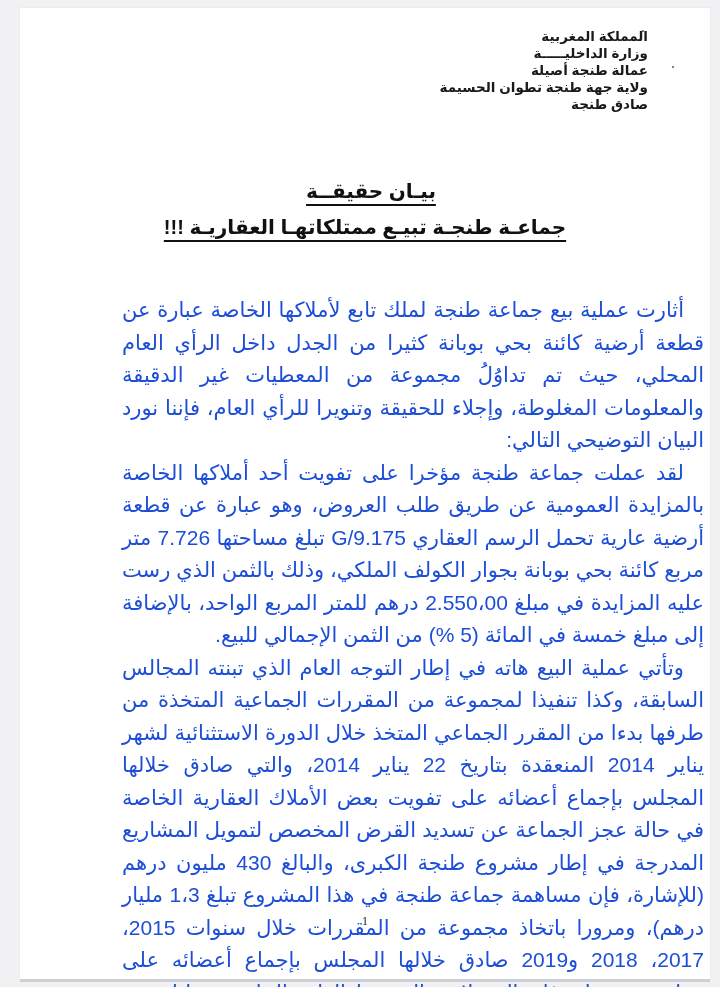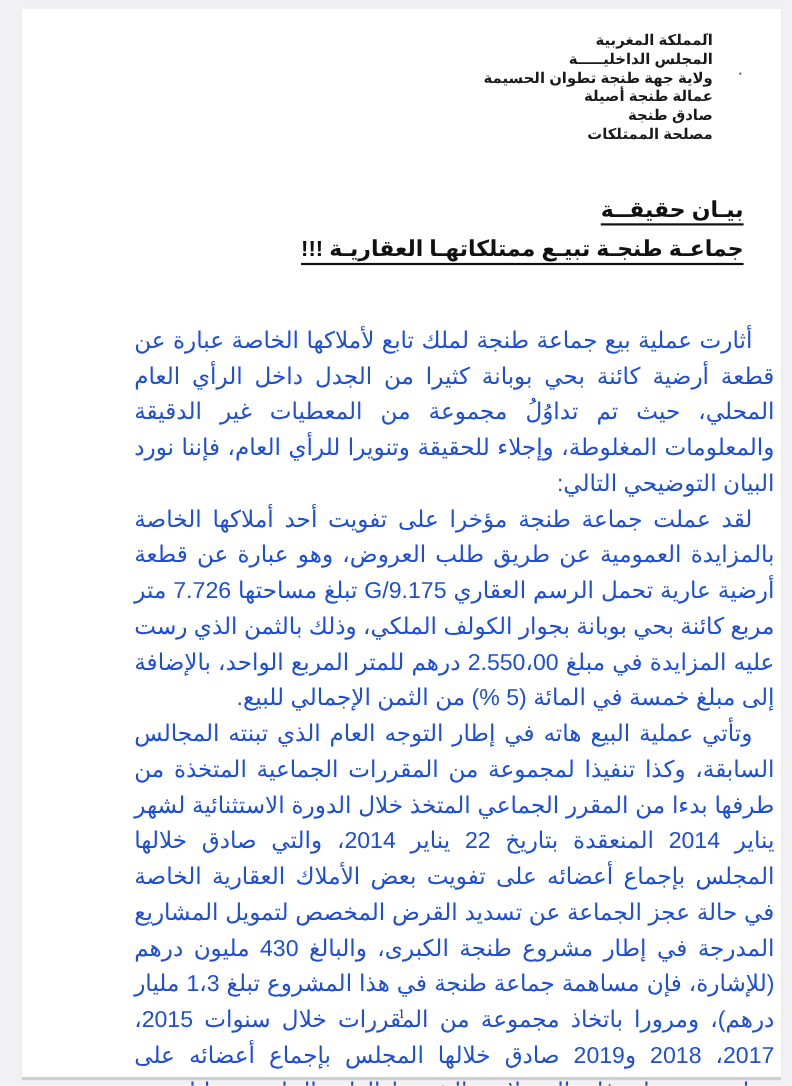--- a/index.html
+++ b/index.html
@@ -38,22 +38,23 @@
     .dot {
       position: absolute;
       width: 2px;
       height: 2px;
       background: #555;
       border-radius: 1px;
     }
     .titles {
       position: absolute;
       top: 168px;
-      left: 0;
+      left: 17px;
       width: 656px;
+      text-align: center;
       direction: rtl;
     }
     .title {
       display: inline-block;
       font-weight: bold;
       font-size: 20px;
       color: #111;
       text-decoration: underline;
       text-decoration-thickness: 2px;
       text-underline-offset: 6px;
@@ -92,25 +93,24 @@
 </head>
 <body>
 
 <div class="page">
 
   <span class="dot" style="left:622px; top:22px;"></span>
   <span class="dot" style="left:652px; top:58px;"></span>
 
   <div class="letterhead">
     <div>المملكة المغربية</div>
-    <div>المجلس الداخليـــــة</div>
+    <div>وزارة الداخليـــــة</div>
+    <div>عمالة طنجة أصيلة</div>
     <div>ولاية جهة طنجة تطوان الحسيمة</div>
-    <div>عمالة طنجة أصيلة</div>
     <div>صادق طنجة</div>
-    <div>مصلحة الممتلكات</div>
   </div>
 
   <div class="titles">
     <div><span class="title title-main">بيـان حقيقــة</span></div>
     <div><span class="title title-sub">جماعـة طنجـة تبيـع ممتلكاتهـا العقاريـة !!!</span></div>
   </div>
 
   <div class="body">
     <p>أثارت عملية بيع جماعة طنجة لملك تابع لأملاكها الخاصة عبارة عن قطعة أرضية كائنة بحي بوبانة كثيرا من الجدل داخل الرأي العام المحلي، حيث تم تداوُلُ مجموعة من المعطيات غير الدقيقة والمعلومات المغلوطة، وإجلاء للحقيقة وتنويرا للرأي العام، فإننا نورد البيان التوضيحي التالي:</p>
     <p>لقد عملت جماعة طنجة مؤخرا على تفويت أحد أملاكها الخاصة بالمزايدة العمومية عن طريق طلب العروض، وهو عبارة عن قطعة أرضية عارية تحمل الرسم العقاري G/9.175 تبلغ مساحتها 7.726 متر مربع كائنة بحي بوبانة بجوار الكولف الملكي، وذلك بالثمن الذي رست عليه المزايدة في مبلغ 2.550،00 درهم للمتر المربع الواحد، بالإضافة إلى مبلغ خمسة في المائة (5 %) من الثمن الإجمالي للبيع.</p>

